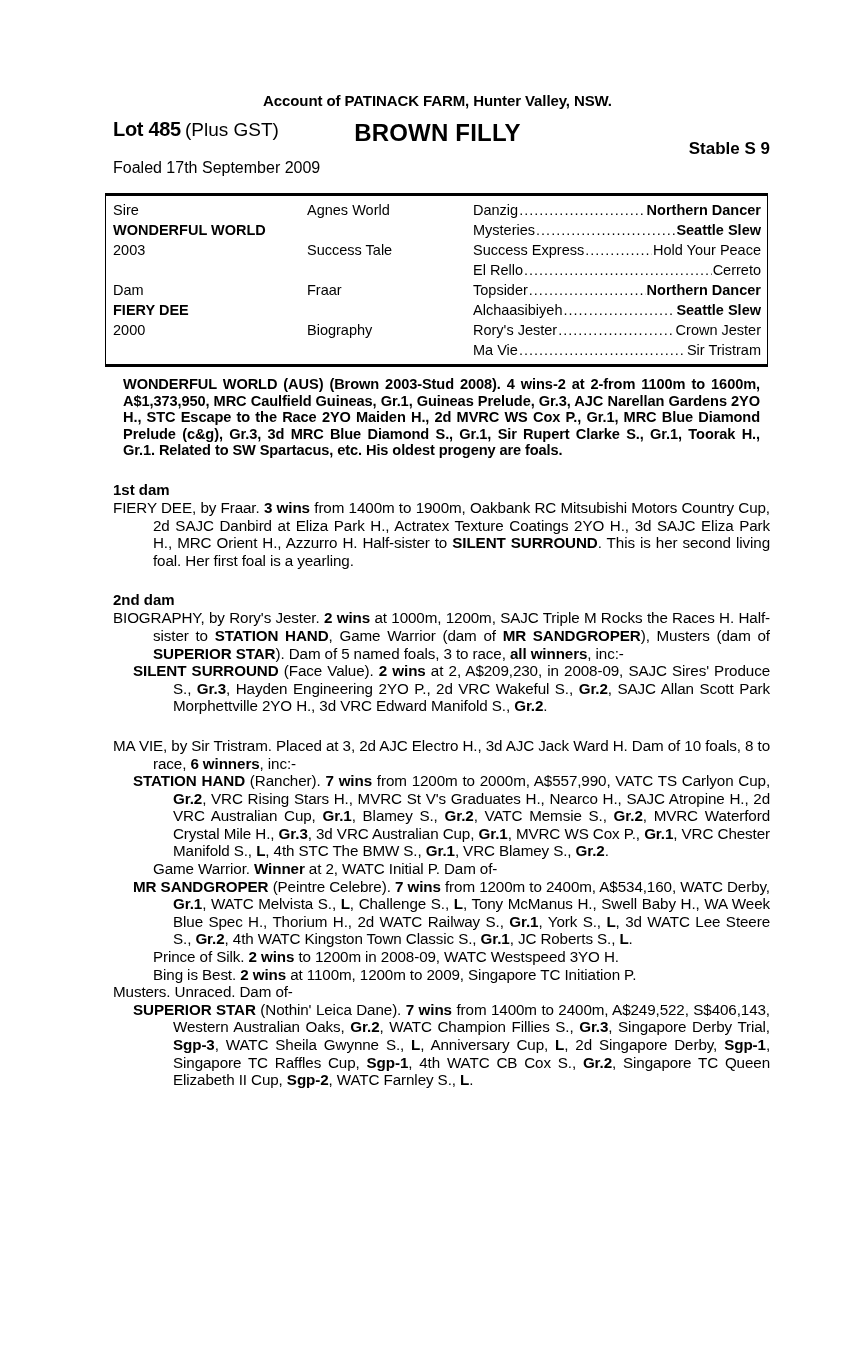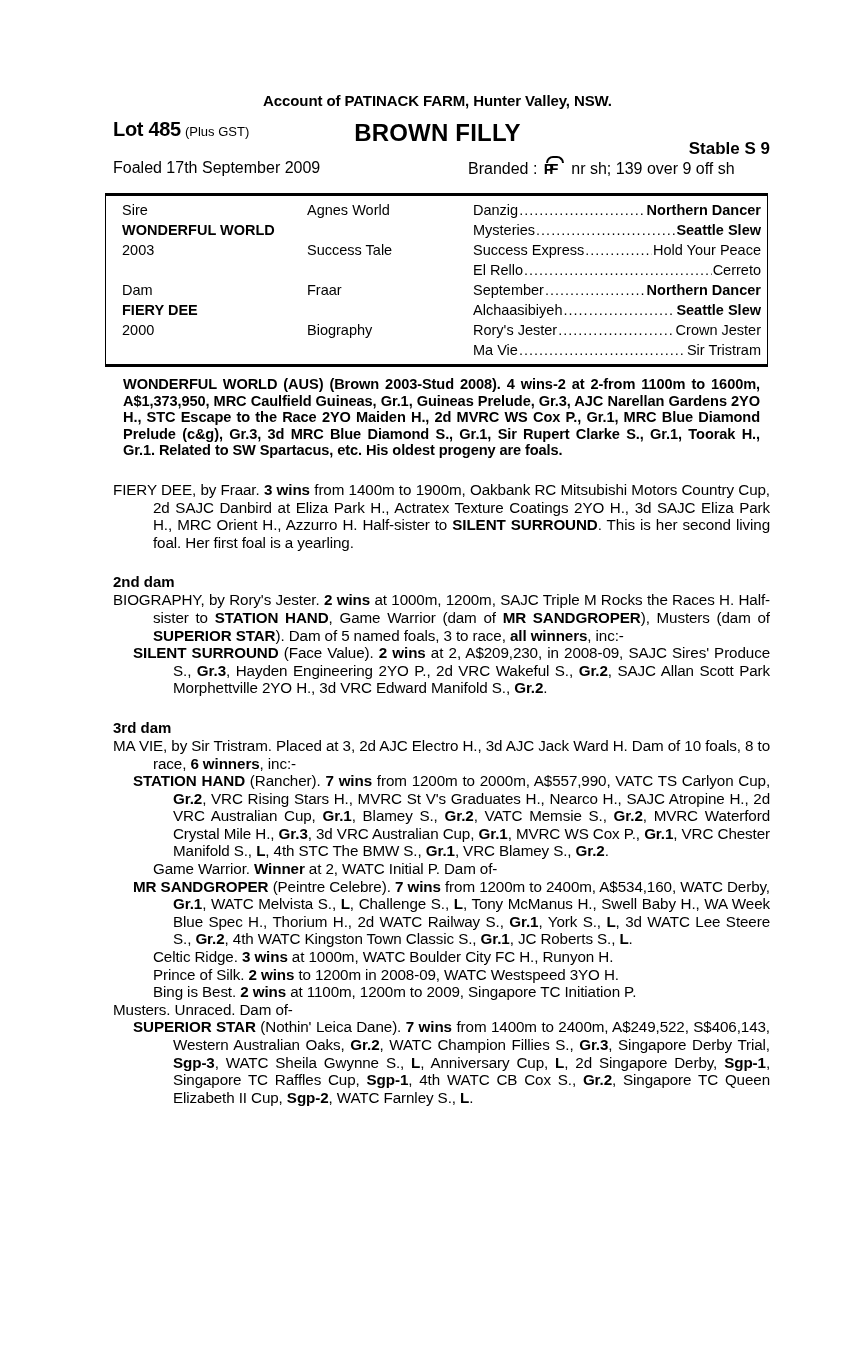--- a/index.html
+++ b/index.html
@@ -47,21 +47,21 @@
     left: 8px;
     top: 0;
     white-space: nowrap;
   }
   .lot-num {
     font-weight: bold;
     font-size: 20px;
     letter-spacing: -0.3px;
   }
   .gst {
-    font-size: 13px;
+    font-size: 19px;
     margin-left: 4px;
   }
   .colour-sex {
     position: absolute;
     left: 0;
     right: 0;
     top: 1px;
     text-align: center;
     font-weight: bold;
     font-size: 24px;
@@ -137,21 +137,21 @@
   }
   .ped-row {
     position: relative;
     height: 20px;
     font-size: 14.5px;
     line-height: 20px;
     white-space: nowrap;
   }
   .col1 {
     position: absolute;
-    left: 16px;
+    left: 7px;
     top: 0;
   }
   .col2 {
     position: absolute;
     left: 201px;
     top: 0;
   }
   .col3 {
     position: absolute;
     left: 367px;
@@ -216,21 +216,20 @@
     <div class="title-row">
       <div class="lot-block">
         <span class="lot-num">Lot 485</span><span class="gst">(Plus GST)</span>
       </div>
       <div class="colour-sex">BROWN FILLY</div>
       <div class="stable">Stable S 9</div>
     </div>
 
     <div class="sub-row">
       <div class="foaled">Foaled 17th September 2009</div>
-      <div class="branded"><span>Branded : </span><span class="brand-mark"><span class="roof"></span><span class="pf">PF</span></span><span> nr sh; 139 over 9 off sh</span></div>
     </div>
 
     <div class="ped-table">
       <div class="ped-row">
         <span class="col1">Sire</span>
         <span class="col2">Agnes World</span>
         <span class="col3">
           <span class="leftname">Danzig</span>
           <span class="dots">......................................................</span>
           <span class="rightname b">Northern Dancer</span>
@@ -257,21 +256,21 @@
         <span class="col3">
           <span class="leftname">El Rello</span>
           <span class="dots">......................................................</span>
           <span class="rightname">Cerreto</span>
         </span>
       </div>
       <div class="ped-row">
         <span class="col1">Dam</span>
         <span class="col2">Fraar</span>
         <span class="col3">
-          <span class="leftname">September</span>
+          <span class="leftname">Topsider</span>
           <span class="dots">......................................................</span>
           <span class="rightname b">Northern Dancer</span>
         </span>
       </div>
       <div class="ped-row">
         <span class="col1 b">FIERY DEE</span>
         <span class="col3">
           <span class="leftname">Alchaasibiyeh</span>
           <span class="dots">......................................................</span>
           <span class="rightname b">Seattle Slew</span>
@@ -292,51 +291,48 @@
           <span class="dots">......................................................</span>
           <span class="rightname">Sir Tristram</span>
         </span>
       </div>
     </div>
 
     <div class="sire-para">WONDERFUL WORLD (AUS) (Brown 2003-Stud 2008). 4 wins-2 at 2-from 1100m to 1600m, A$1,373,950, MRC Caulfield Guineas, Gr.1, Guineas Prelude, Gr.3, AJC Narellan Gardens 2YO H., STC Escape to the Race 2YO Maiden H., 2d MVRC WS Cox P., Gr.1, MRC Blue Diamond Prelude (c&amp;g), Gr.3, 3d MRC Blue Diamond S., Gr.1, Sir Rupert Clarke S., Gr.1, Toorak H., Gr.1. Related to SW Spartacus, etc. His oldest progeny are foals.</div>
 
     <div id="dam-sections">
         <div class="dam-section">
+          <div class="dam-heading">1st dam</div>
           <div class="p lvl0">
             <span class="hang"><span>FIERY DEE, by Fraar. </span><span class="b">3 wins</span><span> from 1400m to 1900m, Oakbank RC Mitsubishi Motors Country Cup, 2d SAJC Danbird at Eliza Park H., Actratex Texture Coatings 2YO H., 3d SAJC Eliza Park H., MRC Orient H., Azzurro H. Half-sister to </span><span class="b">SILENT SURROUND</span><span>. This is her second living foal. Her first foal is a yearling.</span></span>
           </div>
         </div>
         <div class="dam-section">
           <div class="dam-heading">2nd dam</div>
           <div class="p lvl0">
             <span class="hang"><span>BIOGRAPHY, by Rory's Jester. </span><span class="b">2 wins</span><span> at 1000m, 1200m, SAJC Triple M Rocks the Races H. Half-sister to </span><span class="b">STATION HAND</span><span>, Game Warrior (dam of </span><span class="b">MR SANDGROPER</span><span>), Musters (dam of </span><span class="b">SUPERIOR STAR</span><span>). Dam of 5 named foals, 3 to race, </span><span class="b">all winners</span><span>, inc:-</span></span>
           </div>
           <div class="p lvl2">
             <span class="hang"><span class="b">SILENT SURROUND</span><span> (Face Value). </span><span class="b">2 wins</span><span> at 2, A$209,230, in 2008-09, SAJC Sires' Produce S., </span><span class="b">Gr.3</span><span>, Hayden Engineering 2YO P., 2d VRC Wakeful S., </span><span class="b">Gr.2</span><span>, SAJC Allan Scott Park Morphettville 2YO H., 3d VRC Edward Manifold S., </span><span class="b">Gr.2</span><span>.</span></span>
           </div>
         </div>
         <div class="dam-section">
-          <div class="dam-heading">3rd dam</div>
           <div class="p lvl0">
             <span class="hang"><span>MA VIE, by Sir Tristram. Placed at 3, 2d AJC Electro H., 3d AJC Jack Ward H. Dam of 10 foals, 8 to race, </span><span class="b">6 winners</span><span>, inc:-</span></span>
           </div>
           <div class="p lvl2">
             <span class="hang"><span class="b">STATION HAND</span><span> (Rancher). </span><span class="b">7 wins</span><span> from 1200m to 2000m, A$557,990, VATC TS Carlyon Cup, </span><span class="b">Gr.2</span><span>, VRC Rising Stars H., MVRC St V's Graduates H., Nearco H., SAJC Atropine H., 2d VRC Australian Cup, </span><span class="b">Gr.1</span><span>, Blamey S., </span><span class="b">Gr.2</span><span>, VATC Memsie S., </span><span class="b">Gr.2</span><span>, MVRC Waterford Crystal Mile H., </span><span class="b">Gr.3</span><span>, 3d VRC Australian Cup, </span><span class="b">Gr.1</span><span>, MVRC WS Cox P., </span><span class="b">Gr.1</span><span>, VRC Chester Manifold S., </span><span class="b">L</span><span>, 4th STC The BMW S., </span><span class="b">Gr.1</span><span>, VRC Blamey S., </span><span class="b">Gr.2</span><span>.</span></span>
           </div>
           <div class="p lvl1">
             <span class="hang"><span>Game Warrior. </span><span class="b">Winner</span><span> at 2, WATC Initial P. Dam of-</span></span>
           </div>
           <div class="p lvl2">
             <span class="hang"><span class="b">MR SANDGROPER</span><span> (Peintre Celebre). </span><span class="b">7 wins</span><span> from 1200m to 2400m, A$534,160, WATC Derby, </span><span class="b">Gr.1</span><span>, WATC Melvista S., </span><span class="b">L</span><span>, Challenge S., </span><span class="b">L</span><span>, Tony McManus H., Swell Baby H., WA Week Blue Spec H., Thorium H., 2d WATC Railway S., </span><span class="b">Gr.1</span><span>, York S., </span><span class="b">L</span><span>, 3d WATC Lee Steere S., </span><span class="b">Gr.2</span><span>, 4th WATC Kingston Town Classic S., </span><span class="b">Gr.1</span><span>, JC Roberts S., </span><span class="b">L</span><span>.</span></span>
           </div>
           <div class="p lvl1">
-            <span class="hang"><span>Celtic Ridge. </span><span class="b">3 wins</span><span> at 1000m, WATC Boulder City FC H., Runyon H.</span></span>
-          </div>
-          <div class="p lvl1">
             <span class="hang"><span>Prince of Silk. </span><span class="b">2 wins</span><span> to 1200m in 2008-09, WATC Westspeed 3YO H.</span></span>
           </div>
           <div class="p lvl1">
             <span class="hang"><span>Bing is Best. </span><span class="b">2 wins</span><span> at 1100m, 1200m to 2009, Singapore TC Initiation P.</span></span>
           </div>
           <div class="p lvl0">
             <span class="hang"><span>Musters. Unraced. Dam of-</span></span>
           </div>
           <div class="p lvl2">
             <span class="hang"><span class="b">SUPERIOR STAR</span><span> (Nothin' Leica Dane). </span><span class="b">7 wins</span><span> from 1400m to 2400m, A$249,522, S$406,143, Western Australian Oaks, </span><span class="b">Gr.2</span><span>, WATC Champion Fillies S., </span><span class="b">Gr.3</span><span>, Singapore Derby Trial, </span><span class="b">Sgp-3</span><span>, WATC Sheila Gwynne S., </span><span class="b">L</span><span>, Anniversary Cup, </span><span class="b">L</span><span>, 2d Singapore Derby, </span><span class="b">Sgp-1</span><span>, Singapore TC Raffles Cup, </span><span class="b">Sgp-1</span><span>, 4th WATC CB Cox S., </span><span class="b">Gr.2</span><span>, Singapore TC Queen Elizabeth II Cup, </span><span class="b">Sgp-2</span><span>, WATC Farnley S., </span><span class="b">L</span><span>.</span></span>

